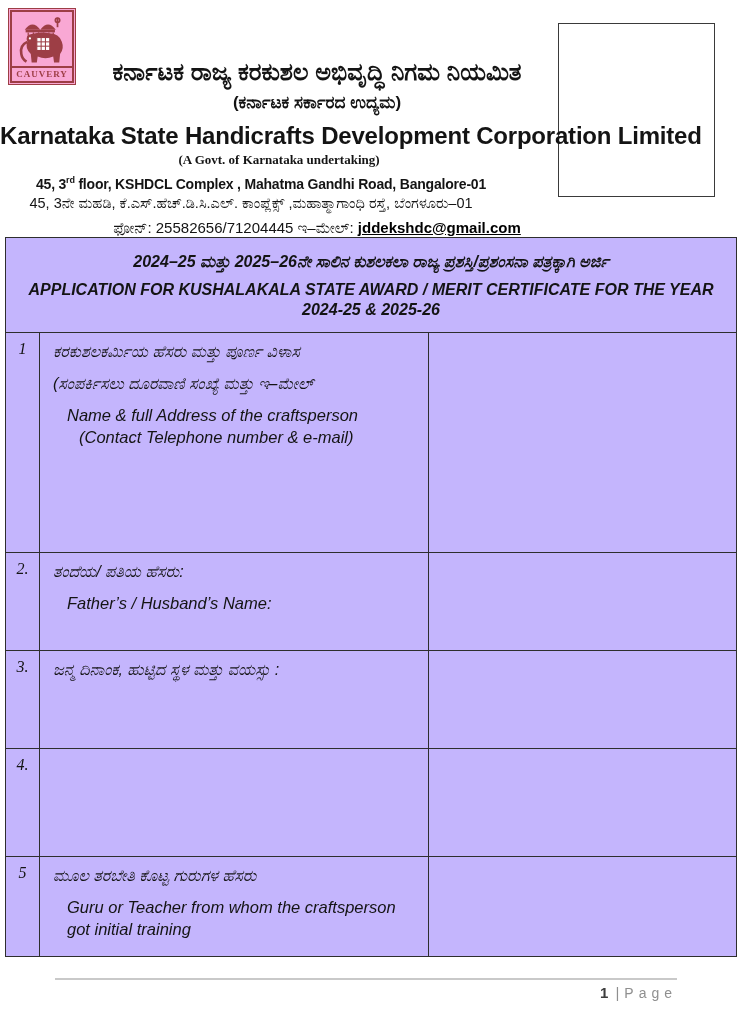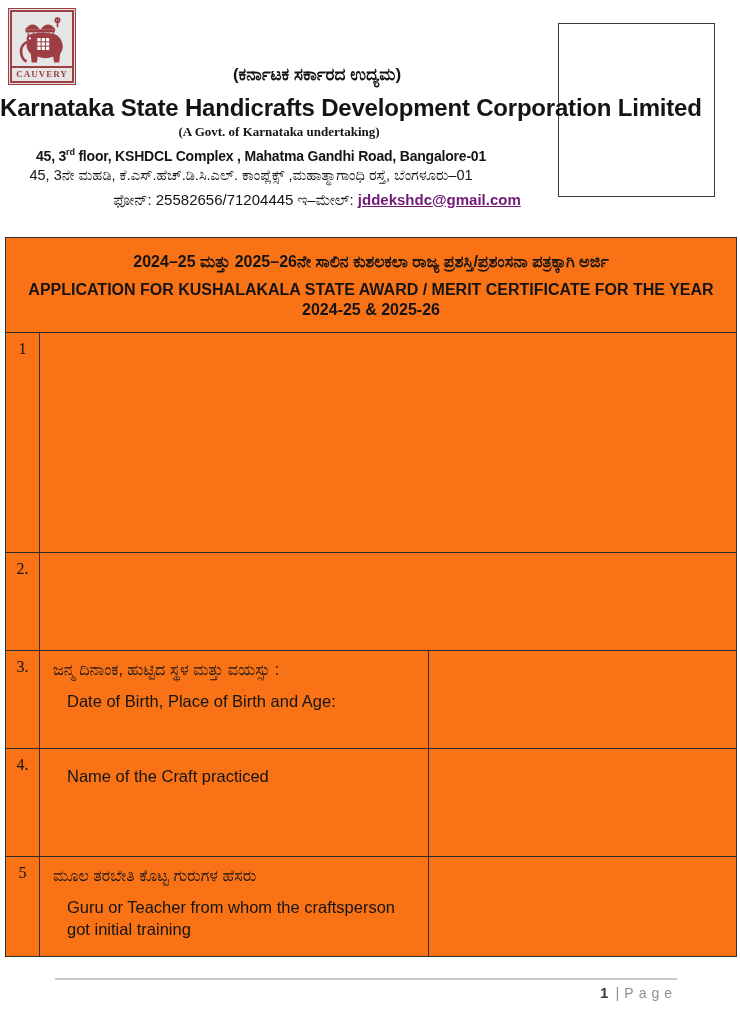--- a/index.html
+++ b/index.html
@@ -3,21 +3,21 @@
 <meta charset="utf-8">
 <style>
   html,body{margin:0;padding:0;background:#ffffff;}
   .page{
     position:relative;width:740px;height:1024px;background:#fff;
     font-family:"Liberation Sans",sans-serif;color:#141414;overflow:hidden;
   }
 
   
   .logo{position:absolute;left:8px;top:8px;width:68px;height:77px;
-        border:1px solid #9D3E45;padding:1px;box-sizing:border-box;background:#e5e5e5;}
+        border:1px solid #9D3E45;padding:1px;box-sizing:border-box;background:#f9a8d4;}
   .logo-inner{border:2px solid #9D3E45;width:100%;height:100%;box-sizing:border-box;
         display:flex;flex-direction:column;align-items:center;justify-content:flex-end;}
   .logo-inner svg{display:block;width:56px;height:50px;margin-top:1px;}
   .logo-word{width:100%;border-top:2px solid #9D3E45;text-align:center;
         font-family:"Liberation Serif",serif;font-weight:bold;color:#9D3E45;
         font-size:9px;letter-spacing:1px;line-height:13px;}
 
   
   .photo-box{position:absolute;left:558px;top:23px;width:157px;height:174px;
         border:1px solid #3a3a3a;background:#fff;box-sizing:border-box;}
@@ -25,25 +25,25 @@
   
   .header-text{position:absolute;left:0;top:58px;width:558px;text-align:center;}
   .h-kn-title{font-size:24px;font-weight:bold;transform:translateX(38px);white-space:nowrap;}
   .h-kn-sub{font-size:17px;margin-top:7px;transform:translateX(38px);font-weight:bold;}
   .h-en-name{font-size:24px;font-weight:bold;letter-spacing:-0.2px;margin-top:9px;white-space:nowrap;}
   .h-en-govt{font-family:"Liberation Serif",serif;font-weight:bold;font-size:13px;margin-top:2px;}
   .h-en-addr{font-size:14px;font-weight:bold;letter-spacing:-0.2px;margin-top:7px;white-space:nowrap;transform:translateX(-18px);}
   .h-en-addr sup{font-size:9px;}
   .h-kn-addr{font-size:14.5px;margin-top:3px;white-space:nowrap;transform:translateX(-28px);}
   .h-phone{font-size:15px;margin-top:7px;transform:translateX(38px);white-space:nowrap;}
-  .email{color:#701a75;font-weight:bold;text-decoration:underline;cursor:pointer;}
+  .email{color:#000000;font-weight:bold;text-decoration:underline;cursor:pointer;}
 
   
   .main-box{position:absolute;left:5px;top:237px;width:732px;box-sizing:border-box;
-        border:1px solid #2e2e2e;background:#f97316;}
+        border:1px solid #2e2e2e;background:#c4b5fd;font-style:italic;}
   .title-block{height:95px;box-sizing:border-box;border-bottom:1px solid #2e2e2e;
         text-align:center;padding-top:15px;}
   .t-kn{font-size:16px;font-weight:600;}
   .t-en{font-size:16px;font-weight:bold;line-height:20px;}
   .t-en.first{margin-top:9px;}
 
   .row{display:flex;box-sizing:border-box;}
   .row + .row{border-top:1px solid #2e2e2e;}
   .r1{height:219px;} .r2{height:98px;} .r3{height:98px;} .r4{height:108px;} .r5{height:100px;}
   .cell-num{width:34px;box-sizing:border-box;border-right:1px solid #2e2e2e;
@@ -101,61 +101,70 @@
         </g>
         <circle cx="18" cy="26" r="1.3" fill="#ffffff"></circle>
       </svg>
       <div class="logo-word">CAUVERY</div>
     </div>
   </div>
 
   <div class="photo-box"></div>
 
   <div class="header-text">
+    <div class="h-kn-title">ಕರ್ನಾಟಕ ರಾಜ್ಯ ಕರಕುಶಲ ಅಭಿವೃದ್ಧಿ ನಿಗಮ ನಿಯಮಿತ</div>
     <div class="h-kn-sub">(ಕರ್ನಾಟಕ ಸರ್ಕಾರದ ಉದ್ಯಮ)</div>
     <div class="h-en-name">Karnataka State Handicrafts Development Corporation Limited</div>
     <div class="h-en-govt">(A Govt. of Karnataka undertaking)</div>
     <div class="h-en-addr"><span>45, 3</span><sup>rd</sup><span> floor, KSHDCL Complex , Mahatma Gandhi Road, Bangalore-01</span></div>
     <div class="h-kn-addr">45, 3ನೇ ಮಹಡಿ, ಕೆ.ಎಸ್.ಹೆಚ್.ಡಿ.ಸಿ.ಎಲ್. ಕಾಂಪ್ಲೆಕ್ಸ್ ,ಮಹಾತ್ಮಾಗಾಂಧಿ ರಸ್ತೆ, ಬೆಂಗಳೂರು–01</div>
     <div class="h-phone">
       <span>ಫೋನ್: 25582656/71204445 ಇ–ಮೇಲ್:</span>
       <a class="email">jddekshdc@gmail.com</a>
     </div>
   </div>
 
   <div class="main-box">
     <div class="title-block">
       <div class="t-kn">2024–25 ಮತ್ತು 2025–26ನೇ ಸಾಲಿನ ಕುಶಲಕಲಾ ರಾಜ್ಯ ಪ್ರಶಸ್ತಿ/ಪ್ರಶಂಸನಾ ಪತ್ರಕ್ಕಾಗಿ ಅರ್ಜಿ</div>
       <div class="t-en first">APPLICATION FOR KUSHALAKALA STATE AWARD / MERIT CERTIFICATE FOR THE YEAR</div>
       <div class="t-en">2024-25 &amp; 2025-26</div>
     </div>
 
     <div class="row r1">
       <div class="cell-num">1</div>
+      <div class="cell-q">
+        <div class="q-kn">ಕರಕುಶಲಕರ್ಮಿಯ ಹೆಸರು ಮತ್ತು ಪೂರ್ಣ ವಿಳಾಸ</div>
+        <div class="q-kn q-kn2">(ಸಂಪರ್ಕಿಸಲು ದೂರವಾಣಿ ಸಂಖ್ಯೆ ಮತ್ತು ಇ–ಮೇಲ್</div>
+        <div class="q-en">Name &amp; full Address of the craftsperson</div>
+        <div class="q-en q-en2">(Contact Telephone number &amp; e-mail)</div>
+      </div>
       <div class="cell-a"></div>
     </div>
 
     <div class="row r2">
       <div class="cell-num">2.</div>
+      <div class="cell-q">
+        <div class="q-kn">ತಂದೆಯ/ ಪತಿಯ ಹೆಸರು:</div>
+        <div class="q-en">Father’s / Husband’s Name:</div>
+      </div>
       <div class="cell-a"></div>
     </div>
 
     <div class="row r3">
       <div class="cell-num">3.</div>
       <div class="cell-q">
         <div class="q-kn">ಜನ್ಮ ದಿನಾಂಕ, ಹುಟ್ಟಿದ ಸ್ಥಳ ಮತ್ತು ವಯಸ್ಸು :</div>
-        <div class="q-en">Date of Birth, Place of Birth and Age:</div>
       </div>
       <div class="cell-a"></div>
     </div>
 
     <div class="row r4">
       <div class="cell-num">4.</div>
       <div class="cell-q">
-        <div class="q-en">Name of the Craft practiced</div>
       </div>
       <div class="cell-a"></div>
     </div>
 
     <div class="row r5">
       <div class="cell-num">5</div>
       <div class="cell-q">
         <div class="q-kn">ಮೂಲ ತರಬೇತಿ ಕೊಟ್ಟ ಗುರುಗಳ ಹೆಸರು</div>
         <div class="q-en">Guru or Teacher from whom the craftsperson got initial training</div>
       </div>

